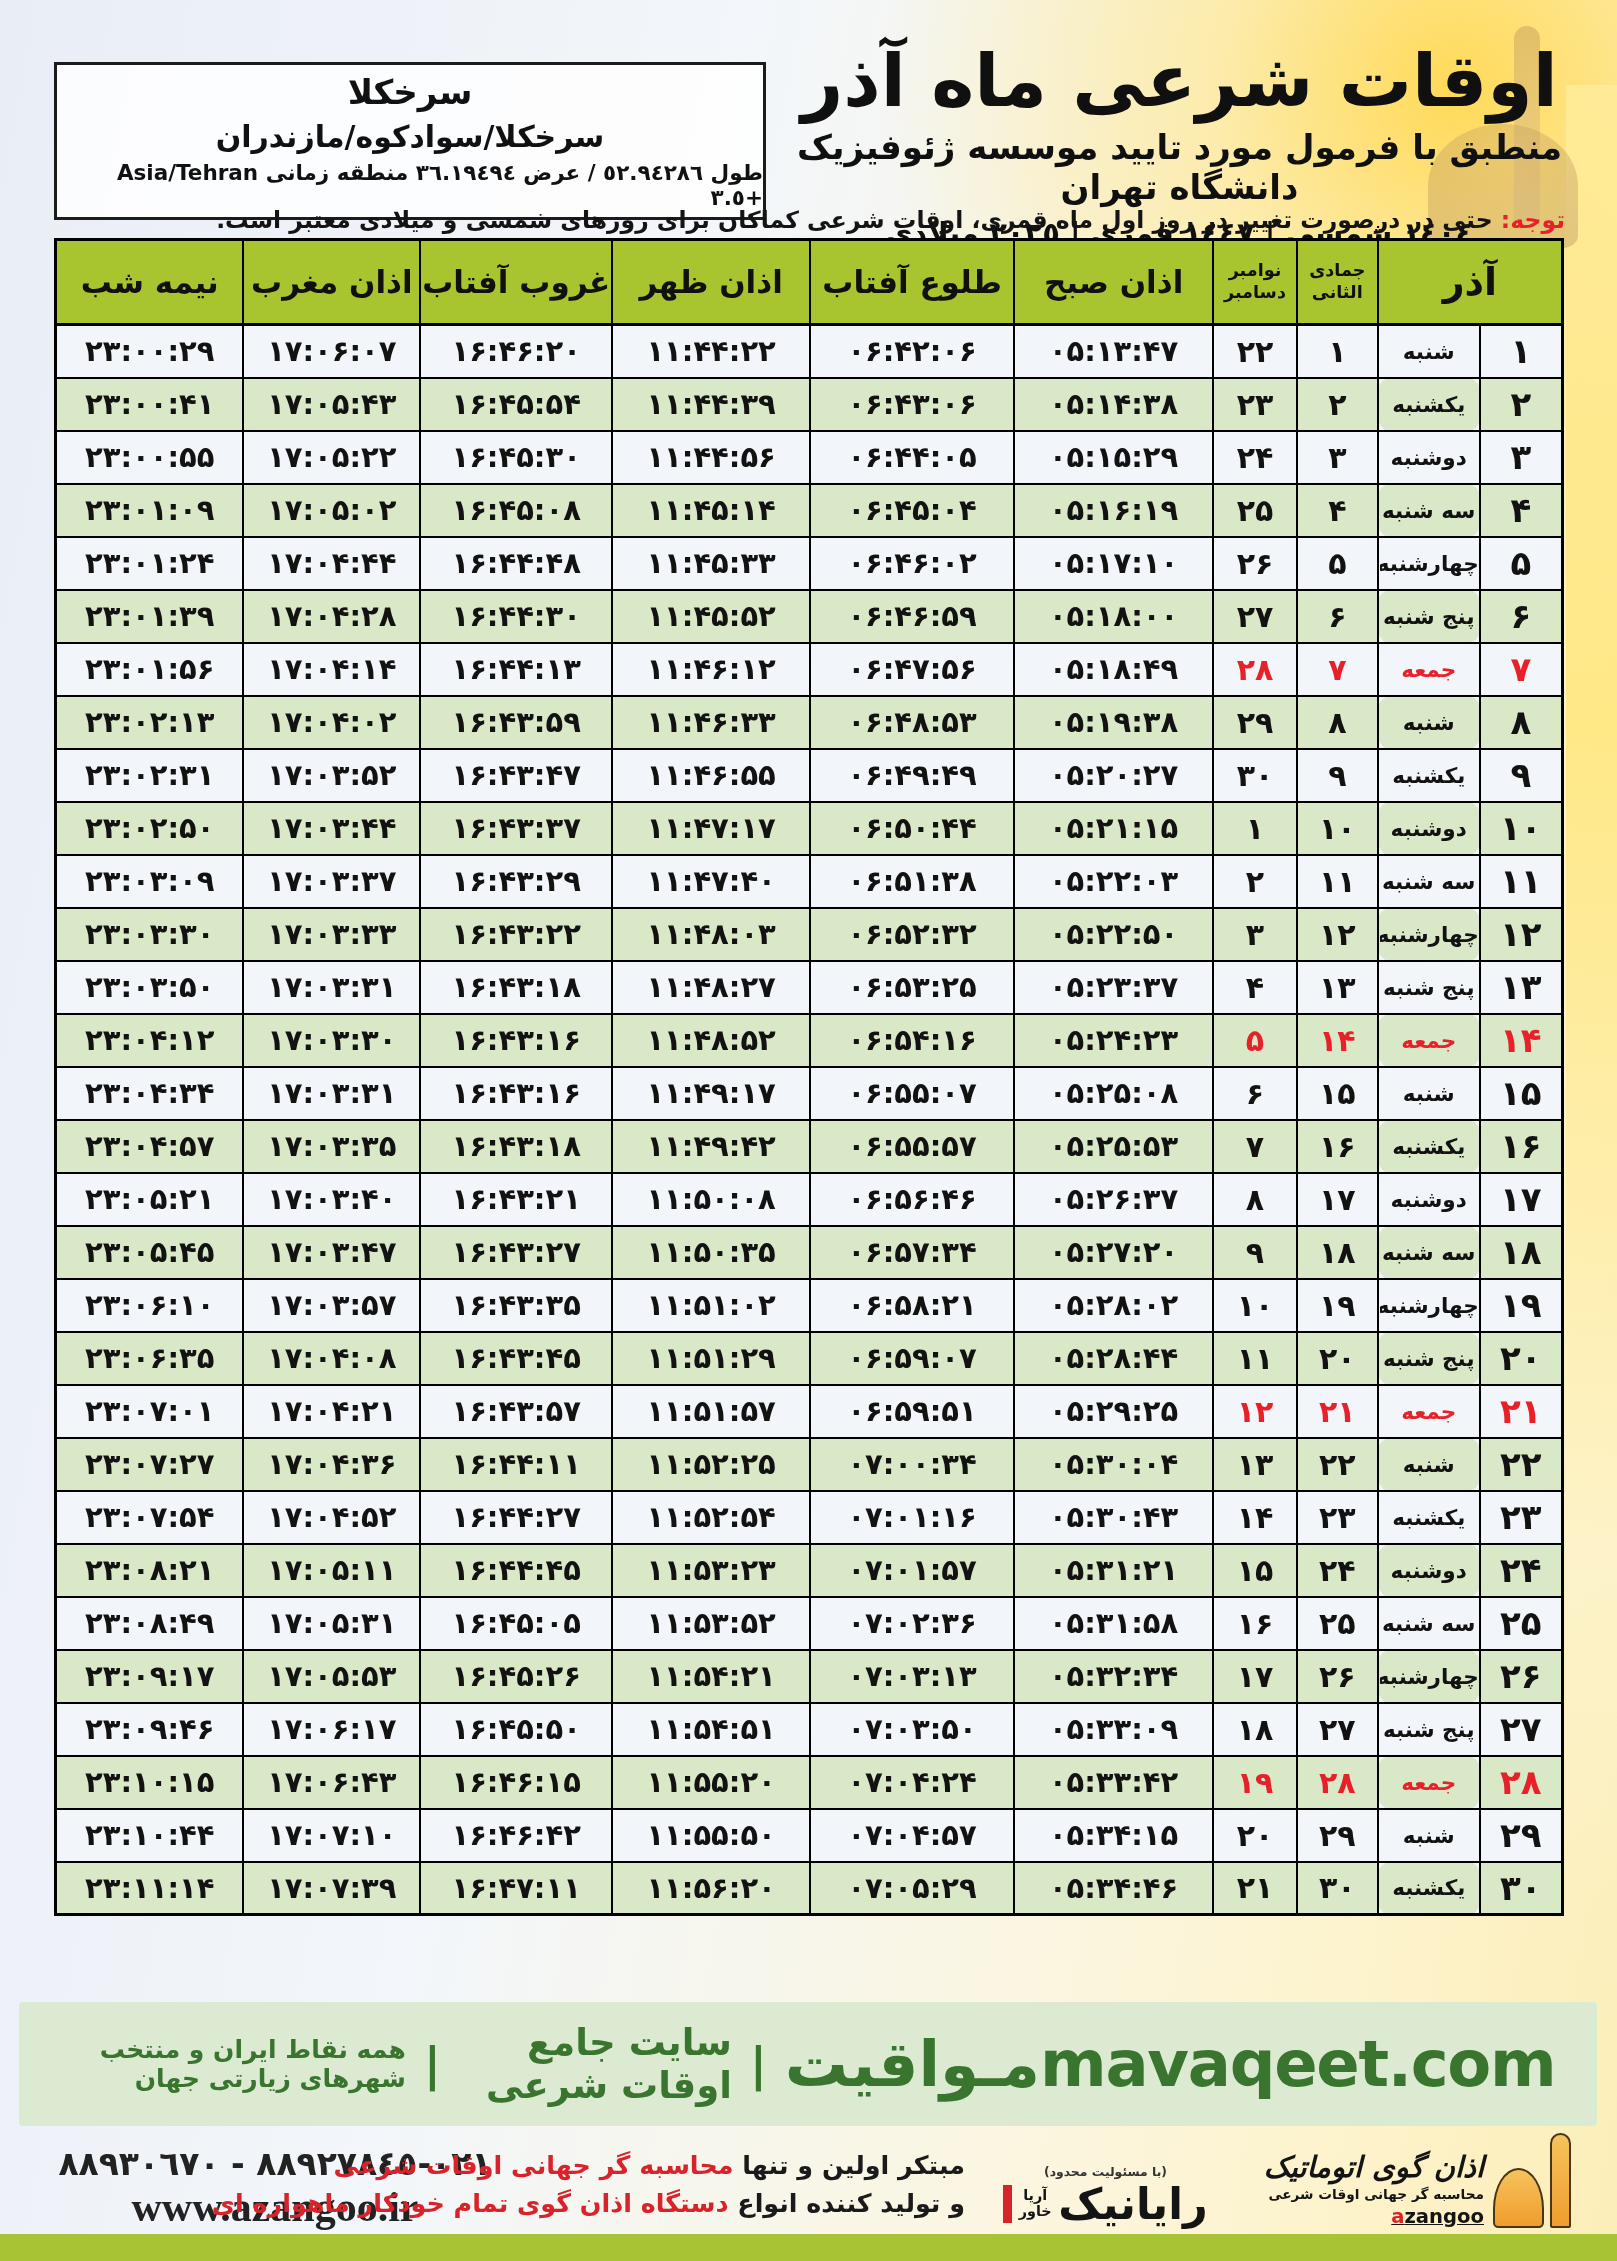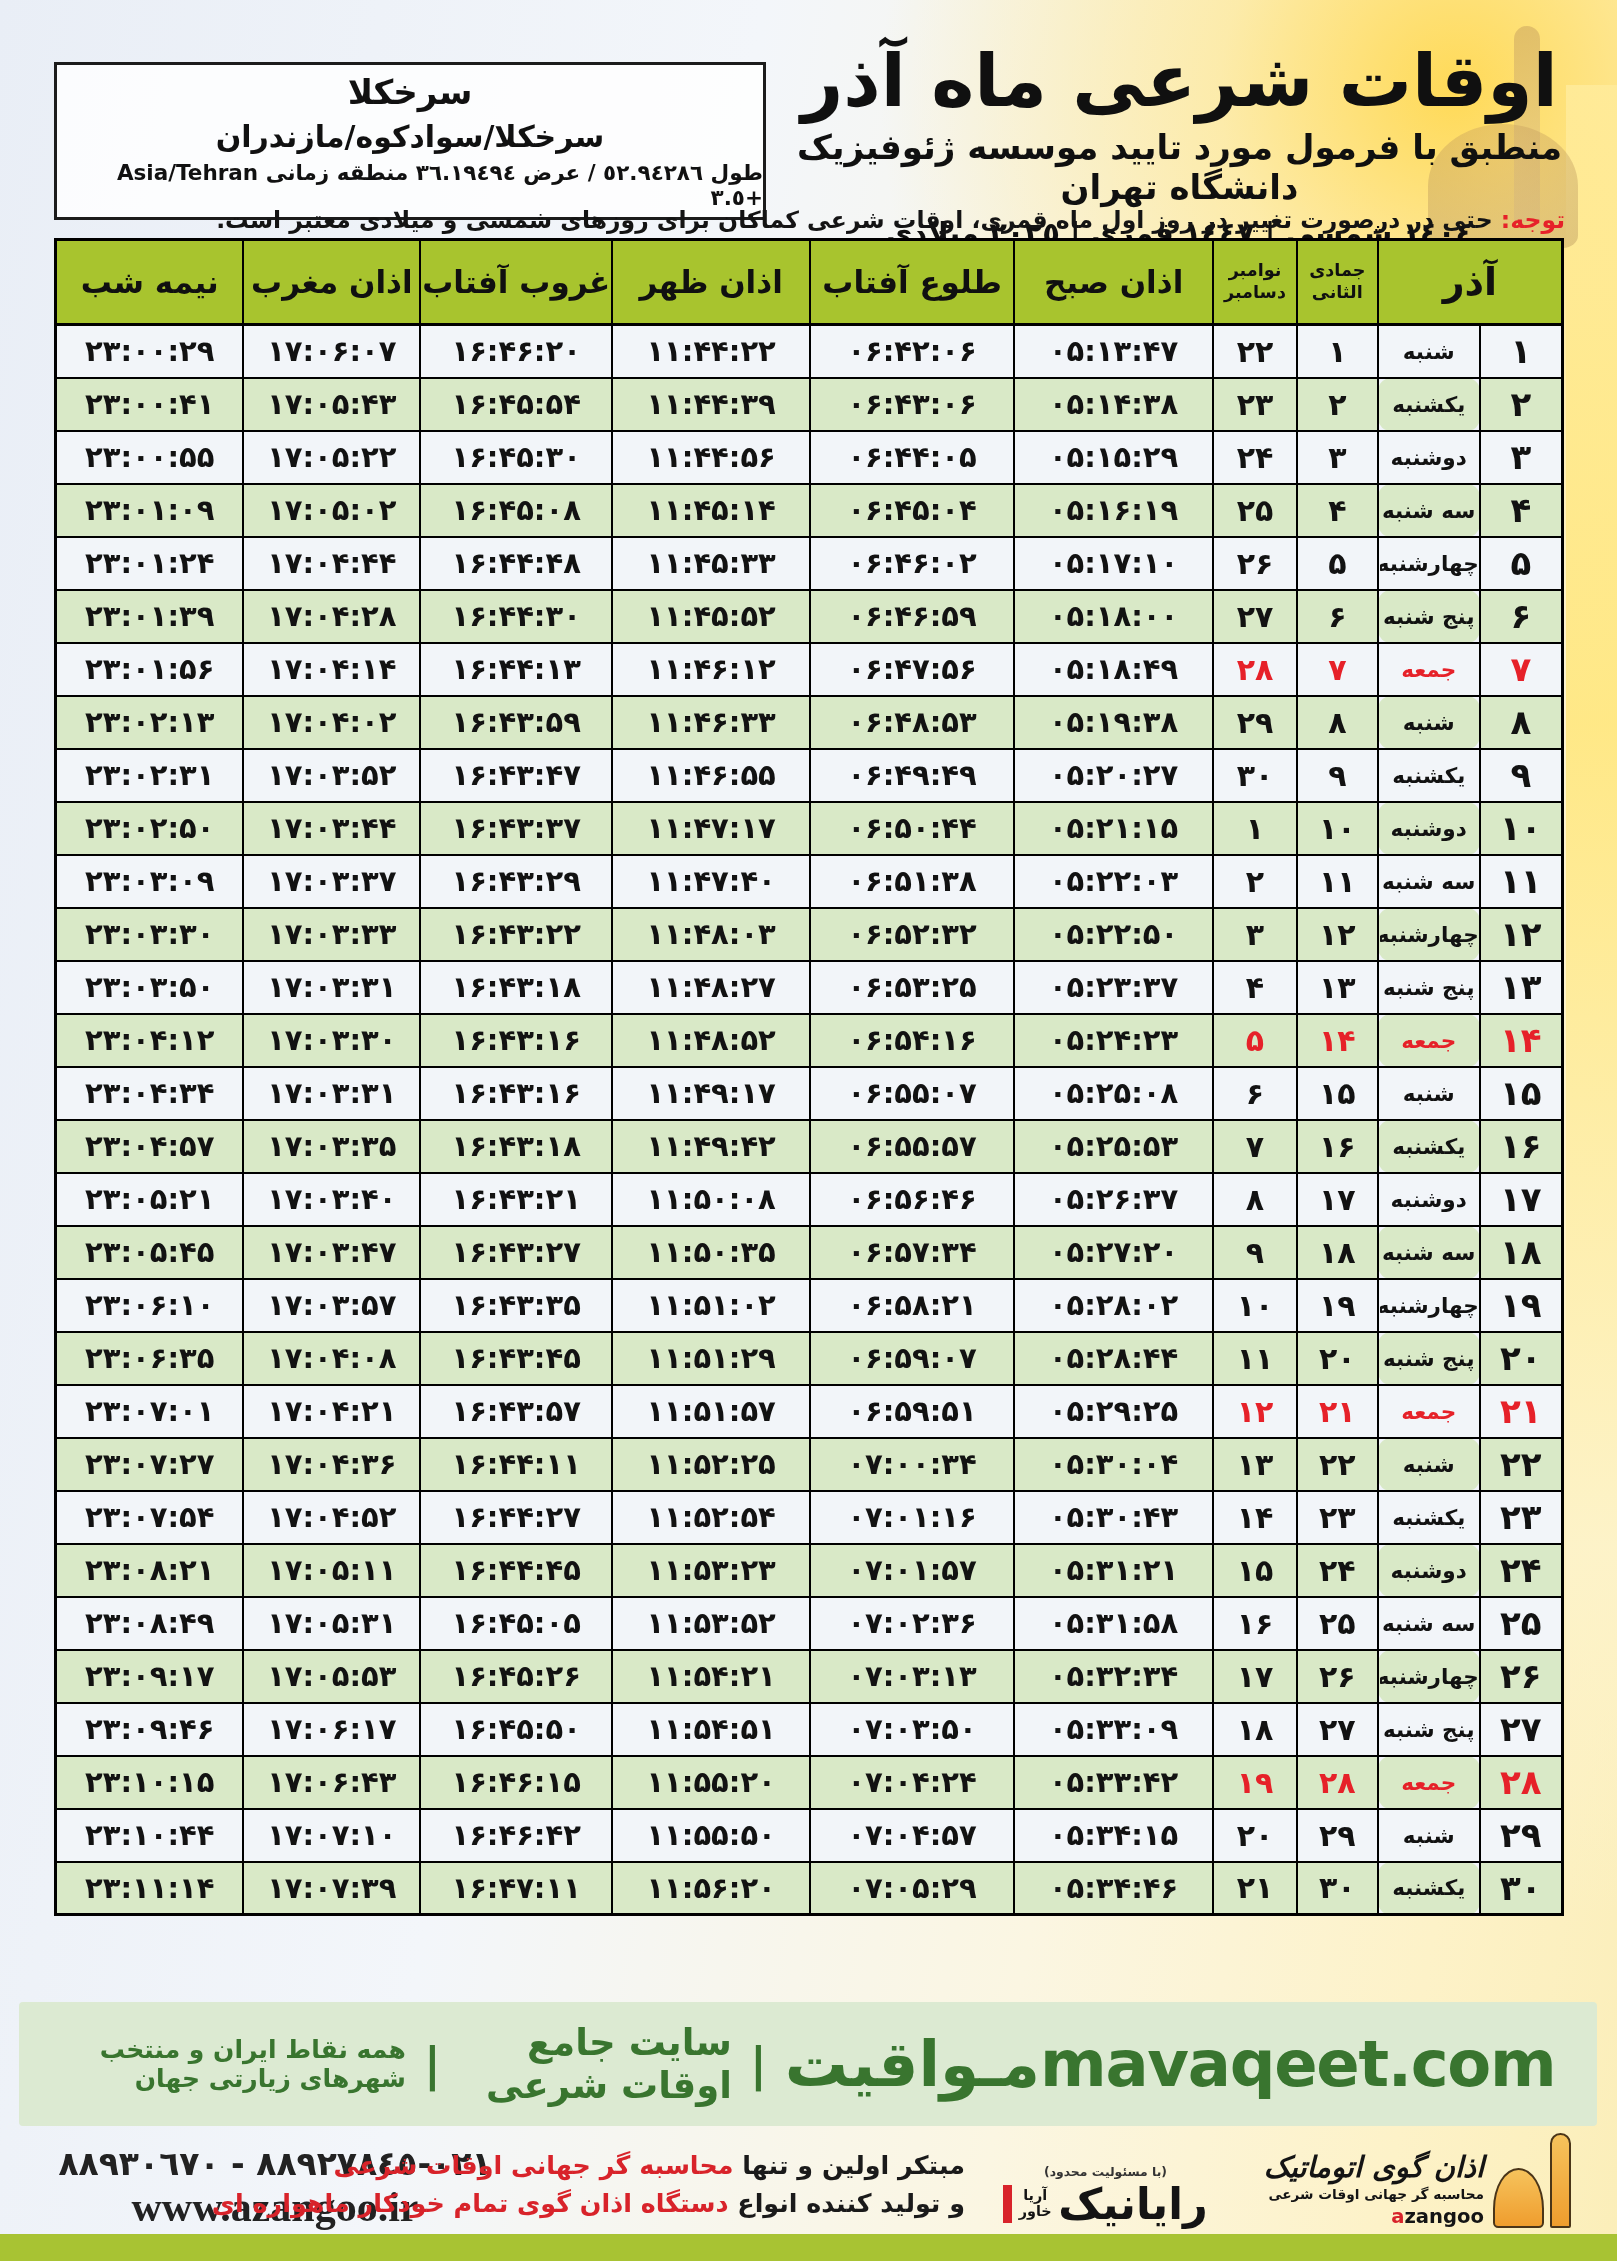--- a/index.html
+++ b/index.html
@@ -92,21 +92,21 @@
   .az-row{ display:flex; align-items:flex-end; gap:9px; }
   .az-shapes{ position:relative; width:78px; height:98px; }
   .az-dome{ position:absolute; left:0; bottom:0; width:51px; height:60px;
      background:linear-gradient(180deg,#f6c35c,#ef9d2e); border:2px solid #4a3518;
      border-radius:50% 50% 5.2px 5.2px / 68% 68% 5.2px 5.2px; }
   .az-minaret{ position:absolute; right:0; bottom:0; width:21px; height:95px;
      background:linear-gradient(180deg,#f6c35c,#ef9d2e); border:2px solid #4a3518; border-radius:10.4px 10.4px 2px 2px; }
   .az-texts{ display:flex; flex-direction:column; align-items:flex-start; gap:2.6px; }
   .az-title{ font-size:29px; font-weight:bold; font-style:italic; color:#141414; white-space:nowrap;}
   .az-sub{ font-size:13.7px; font-weight:bold; color:#141414; white-space:nowrap;}
-  .az-latin{ direction:ltr; font-size:19.6px; font-weight:bold; color:#141414; }
+  .az-latin{ direction:ltr; font-size:19.6px; font-weight:bold; color:#141414;text-decoration:underline; }
   .az-latin .a-red{ color:#d8232a; }
 
   .lime-bar{ position:absolute; left:0; right:0; bottom:0; height:27px; background:#a8c333; }
 </style>
 </head>
 <body>
 
 <div class="page">
 
   <div class="deco-strip"></div>

